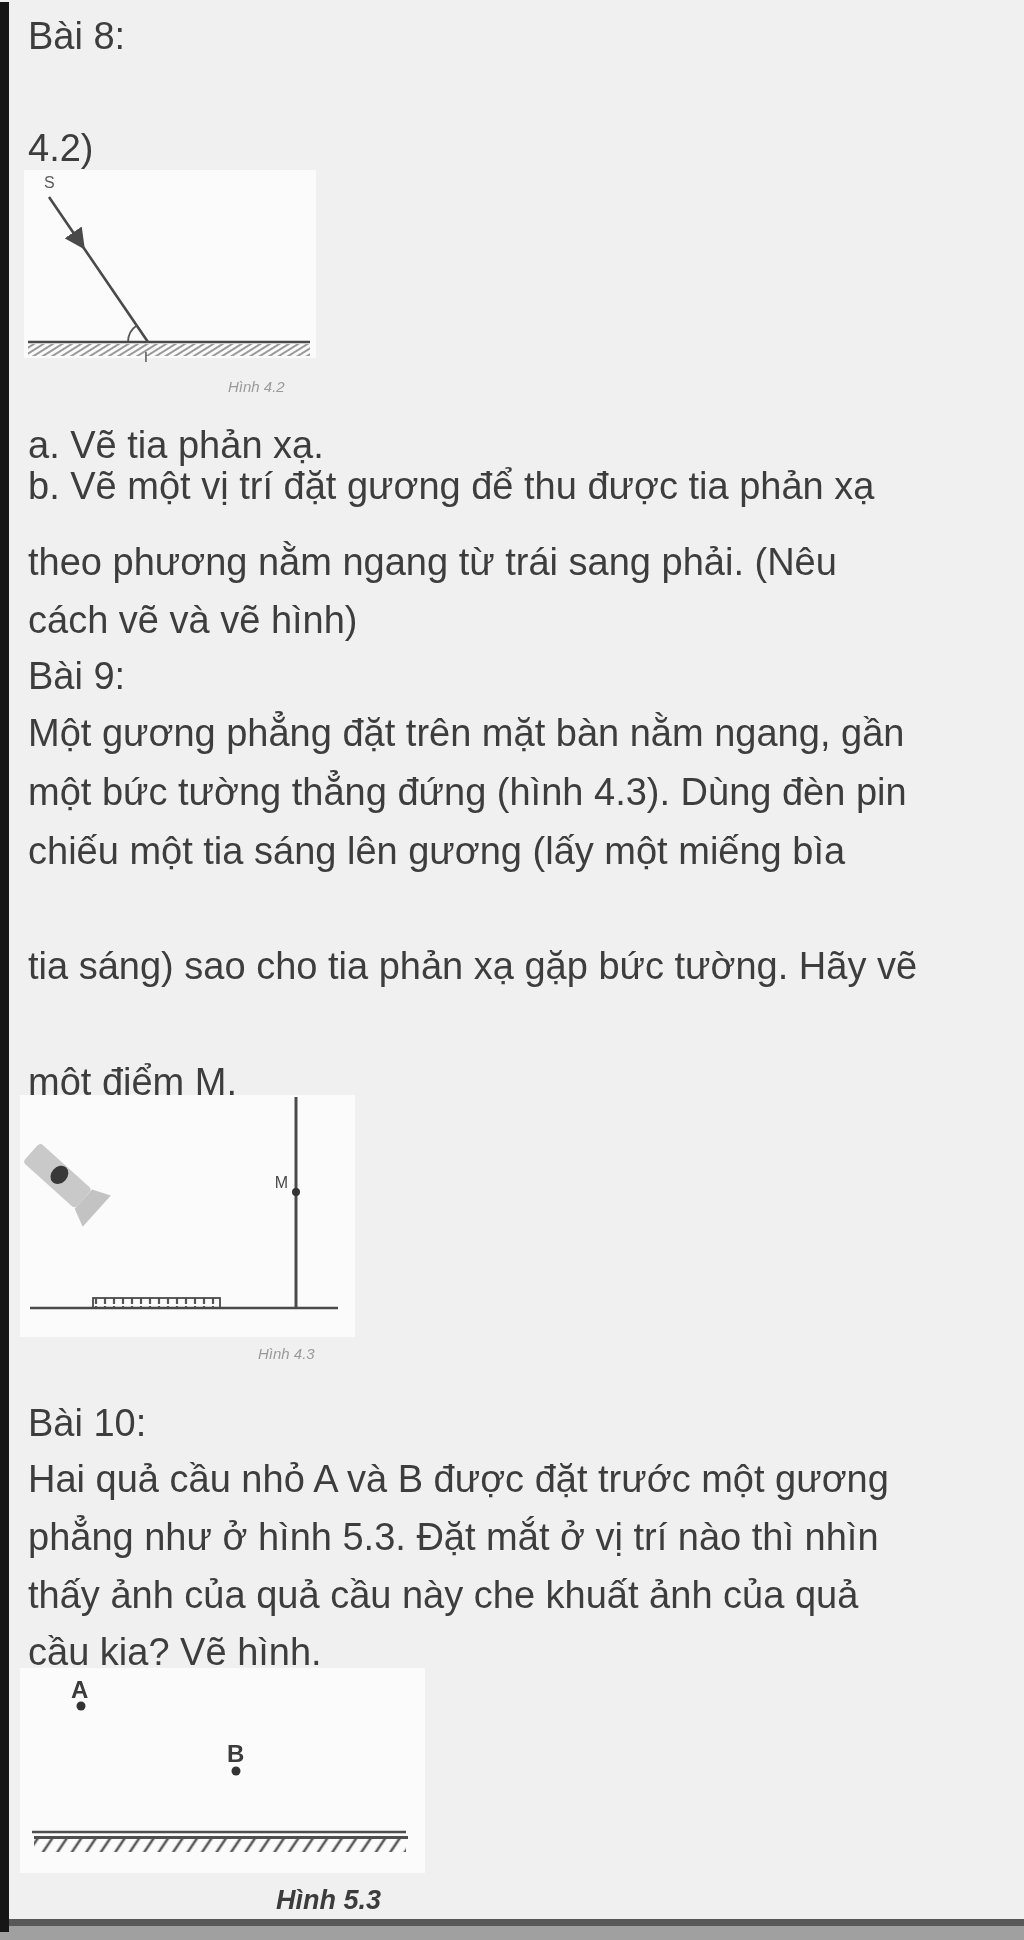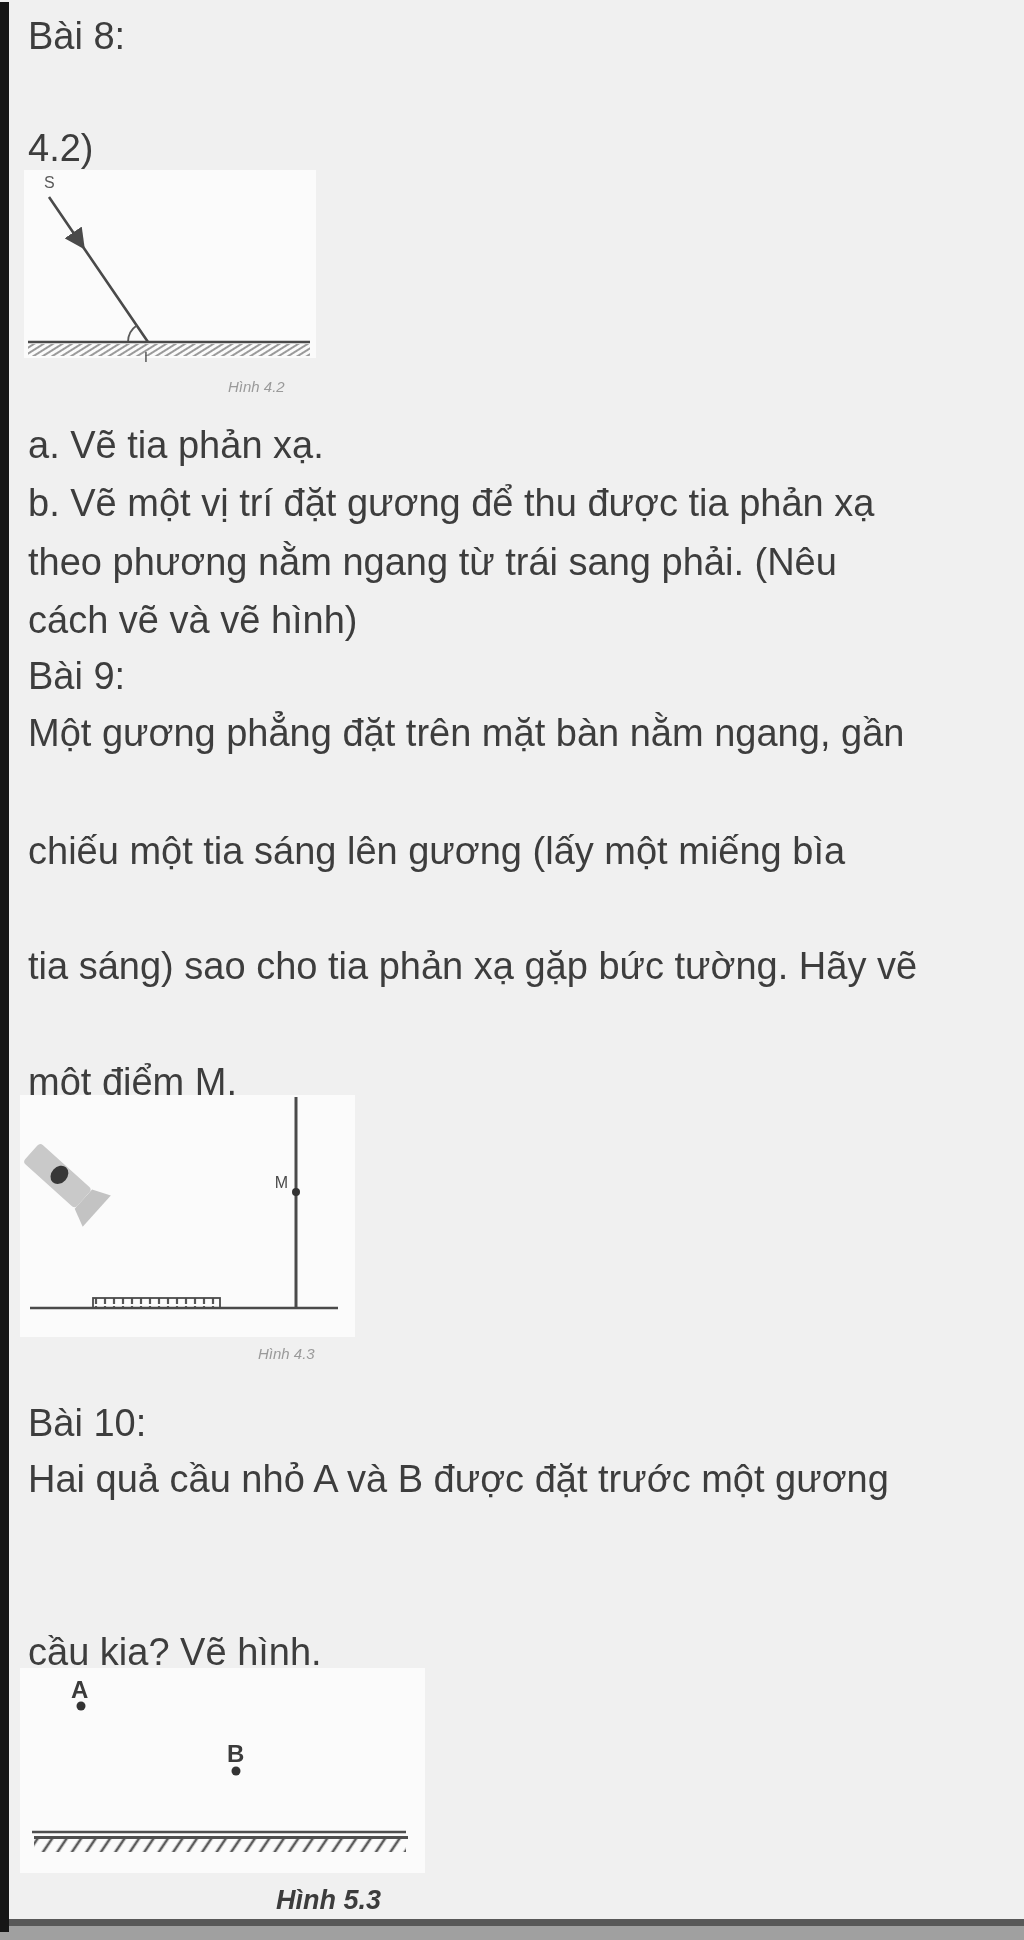--- a/index.html
+++ b/index.html
@@ -43,26 +43,27 @@
       <path d="M31,27 L61,71 L130,172" fill="none" stroke="#4a4a4a" stroke-width="2.6" marker-mid="url(#arrow42)"></path>
       <path d="M110,172 A20,20 0 0 1 118.7,155.5" fill="none" stroke="#5a5a5a" stroke-width="1.8"></path>
       <line x1="10" y1="172" x2="292" y2="172" stroke="#4a4a4a" stroke-width="2.6"></line>
       <rect x="10" y="174" width="282" height="12" fill="url(#hatch42)"></rect>
       <text x="126" y="192" font-size="14" fill="#3f3f3f">I</text>
       <text x="210" y="222" font-size="15" font-style="italic" fill="#9a9a9a">Hình 4.2</text>
     </svg>
   </div>
 
   <div class="tl" style="top:423px">a. Vẽ tia phản xạ.</div>
-  <div class="tl" style="top:481px">b. Vẽ một vị trí đặt gương để thu được tia phản xạ</div>
+  <div class="tl" style="top:464px">b. Vẽ một vị trí đặt gương để thu được tia phản xạ</div>
   <div class="tl" style="top:540px">theo phương nằm ngang từ trái sang phải. (Nêu</div>
   <div class="tl" style="top:598px">cách vẽ và vẽ hình)</div>
 
   <div class="tl" style="top:654px">Bài 9:</div>
   <div class="tl" style="top:711px">Một gương phẳng đặt trên mặt bàn nằm ngang, gần</div>
+  <div class="tl" style="top:770px">một bức tường thẳng đứng (hình 4.3). Dùng đèn pin</div>
   <div class="tl" style="top:829px">chiếu một tia sáng lên gương (lấy một miếng bìa</div>
   <div class="tl" style="top:944px">tia sáng) sao cho tia phản xạ gặp bức tường. Hãy vẽ</div>
   <div class="tl" style="top:1060px">một điểm M.</div>
 
   <div class="fig" style="left:20px;top:1095px;width:335px;height:290px">
     <svg width="335" height="290" viewBox="0 0 335 290">
       <defs>
         <pattern id="dash43" width="9" height="10" patternUnits="userSpaceOnUse">
           <line x1="4" y1="1" x2="4" y2="9" stroke="#555" stroke-width="2.2"></line>
         </pattern>
@@ -77,20 +78,22 @@
       <text x="268" y="93" font-size="16" fill="#4a4a4a" text-anchor="end">M</text>
       <circle cx="276" cy="97" r="4" fill="#333"></circle>
       <line x1="10" y1="213" x2="318" y2="213" stroke="#4a4a4a" stroke-width="2.4"></line>
       <rect x="73" y="203" width="127" height="10" fill="url(#dash43)" stroke="#4a4a4a" stroke-width="1.8"></rect>
       <text x="238" y="264" font-size="15" font-style="italic" fill="#9a9a9a">Hình 4.3</text>
     </svg>
   </div>
 
   <div class="tl" style="top:1401px">Bài 10:</div>
   <div class="tl" style="top:1457px">Hai quả cầu nhỏ A và B được đặt trước một gương</div>
+  <div class="tl" style="top:1515px">phẳng như ở hình 5.3. Đặt mắt ở vị trí nào thì nhìn</div>
+  <div class="tl" style="top:1573px">thấy ảnh của quả cầu này che khuất ảnh của quả</div>
   <div class="tl" style="top:1630px">cầu kia? Vẽ hình.</div>
 
   <div class="fig" style="left:20px;top:1668px;width:420px;height:250px">
     <svg width="420" height="250" viewBox="0 0 420 250">
       <defs>
         <pattern id="hatch53" width="12" height="14" patternUnits="userSpaceOnUse" patternTransform="rotate(34)">
           <line x1="2" y1="0" x2="2" y2="14" stroke="#5a5a5a" stroke-width="2.6"></line>
         </pattern>
       </defs>
       <rect x="0" y="0" width="405" height="205" fill="#fbfbfb"></rect>

